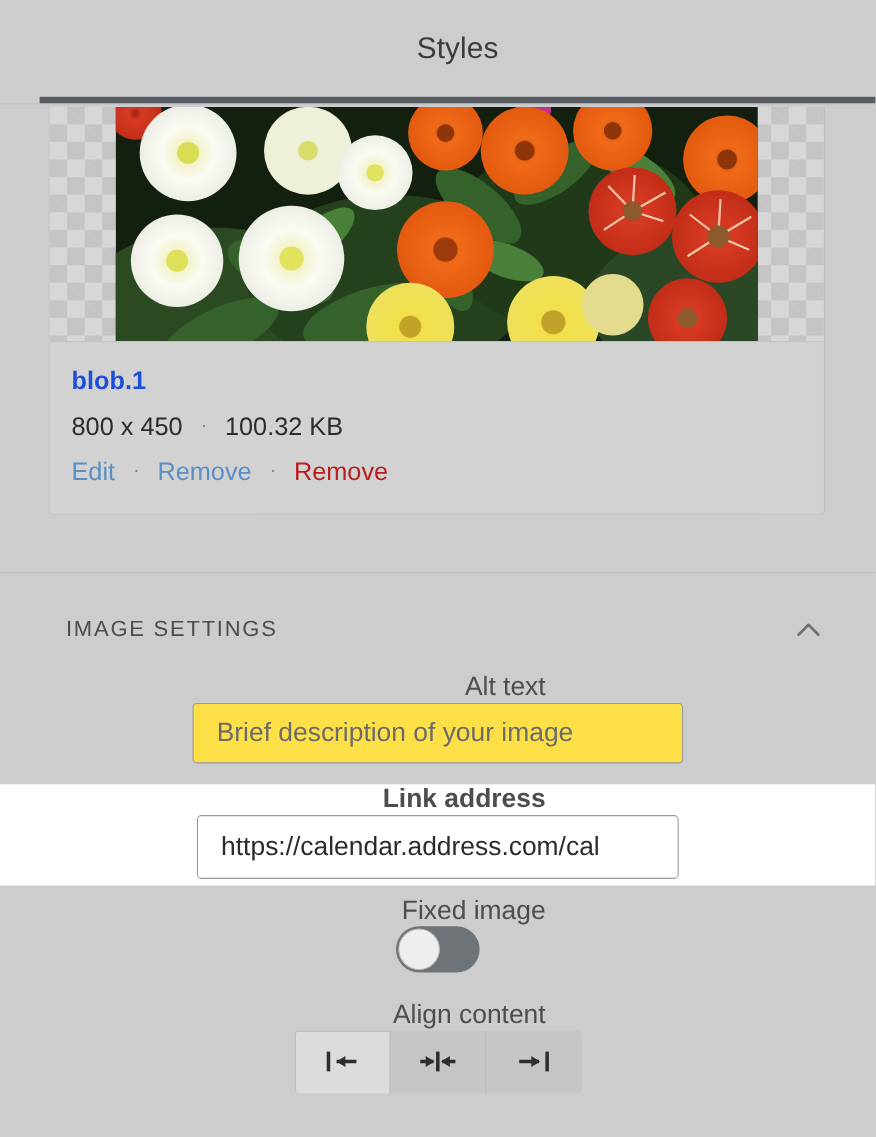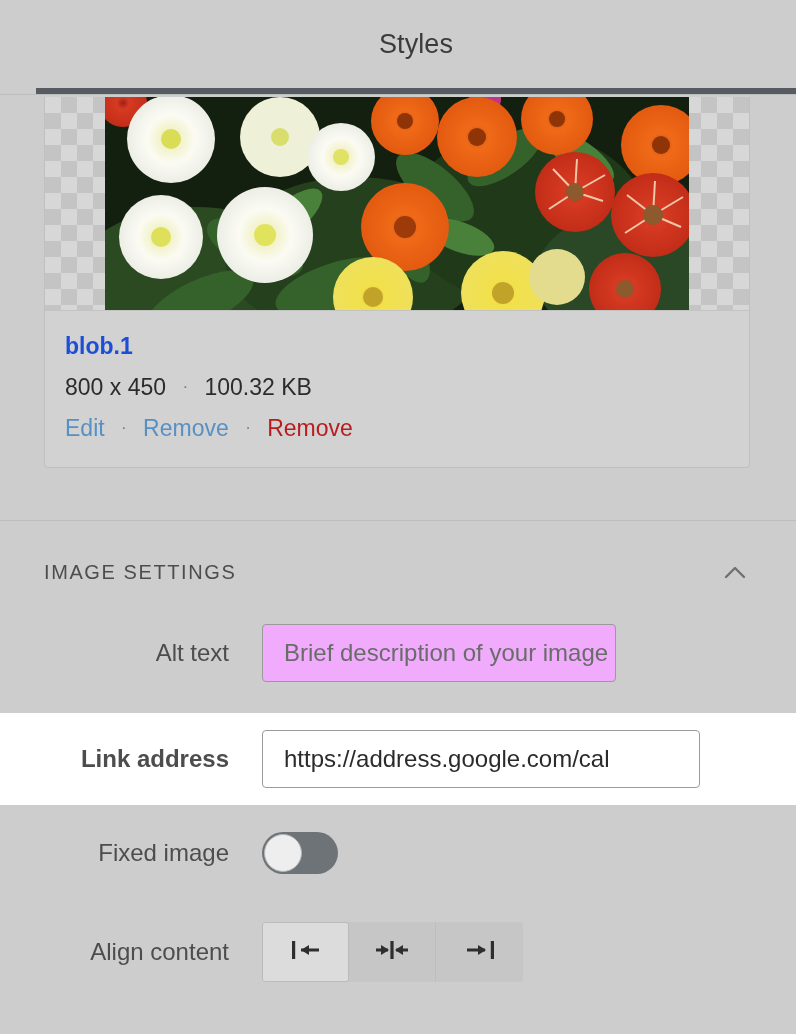--- a/index.html
+++ b/index.html
@@ -163,21 +163,21 @@
     position: absolute;
     left: 0;
     top: 447px;
     width: 796px;
     height: 56px;
     display: flex;
     align-items: center;
     cursor: pointer;
   }
   .section-title {
-    margin-left: 44px;
+    margin-left: 60px;
     font-size: 20px;
     letter-spacing: 1.6px;
     color: #4d4d4d;
     font-weight: 500;
   }
   .chevron {
     position: absolute;
     right: 48px;
     top: 16px;
     width: 26px;
@@ -185,20 +185,21 @@
   }
 
   
   .row {
     position: absolute;
     left: 0;
     width: 796px;
     display: flex;
     align-items: center;
     box-sizing: border-box;
+    flex-direction: column;
   }
   .row-label {
     width: 262px;
     text-align: right;
     padding-right: 33px;
     box-sizing: border-box;
     font-size: 24px;
     color: #4d4d4d;
   }
   .text-input {
@@ -209,22 +210,22 @@
     display: flex;
     align-items: center;
     padding: 0 0 0 21px;
     font-size: 24px;
     overflow: hidden;
     white-space: nowrap;
   }
 
   #row-alt { top: 514px; height: 83px; }
   #alt-input {
-    width: 354px;
-    background: #f0abfc;
+    width: 446px;
+    background: #fde047;
     color: #6b6b6b;
   }
 
   #row-link {
     top: 616px;
     height: 92px;
     background: #ffffff;
   }
   #link-input {
     width: 438px;
@@ -448,21 +449,21 @@
     <div class="row" id="row-alt">
       <div class="row-label">Alt text</div>
       <div class="text-input" id="alt-input">
         <span>Brief description of your image</span>
       </div>
     </div>
 
     <div class="row" id="row-link">
       <div class="row-label">Link address</div>
       <div class="text-input" id="link-input">
-        <span>https://address.google.com/cal</span>
+        <span>https://calendar.address.com/cal</span>
       </div>
     </div>
 
     <div class="row" id="row-fixed">
       <div class="row-label">Fixed image</div>
       <div class="toggle">
         <div class="knob"></div>
       </div>
     </div>
 

